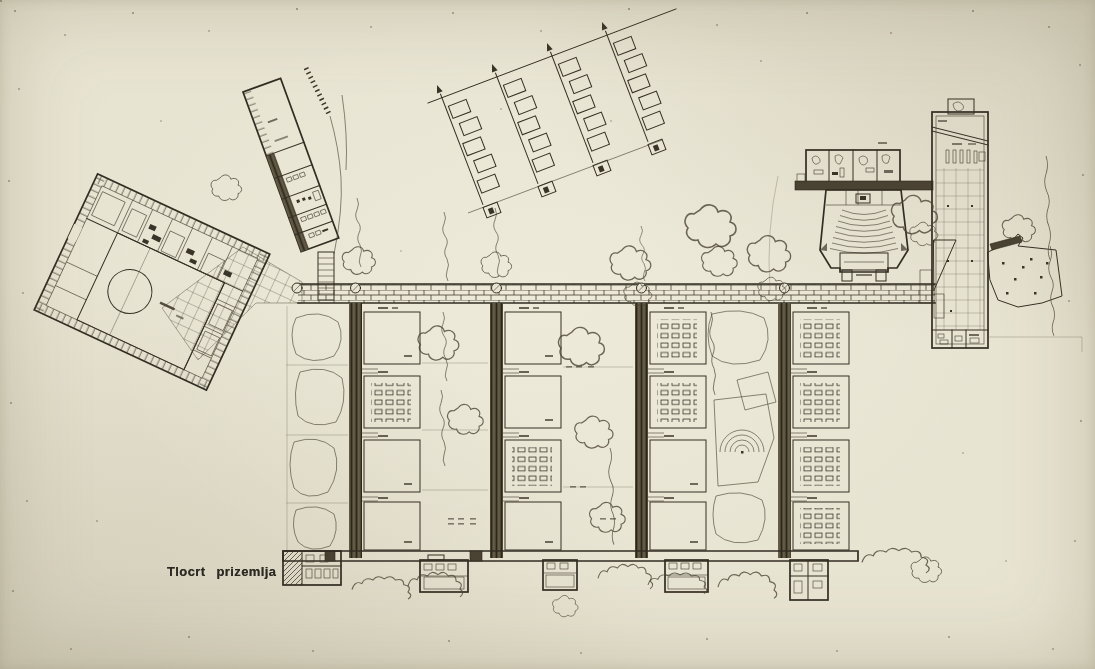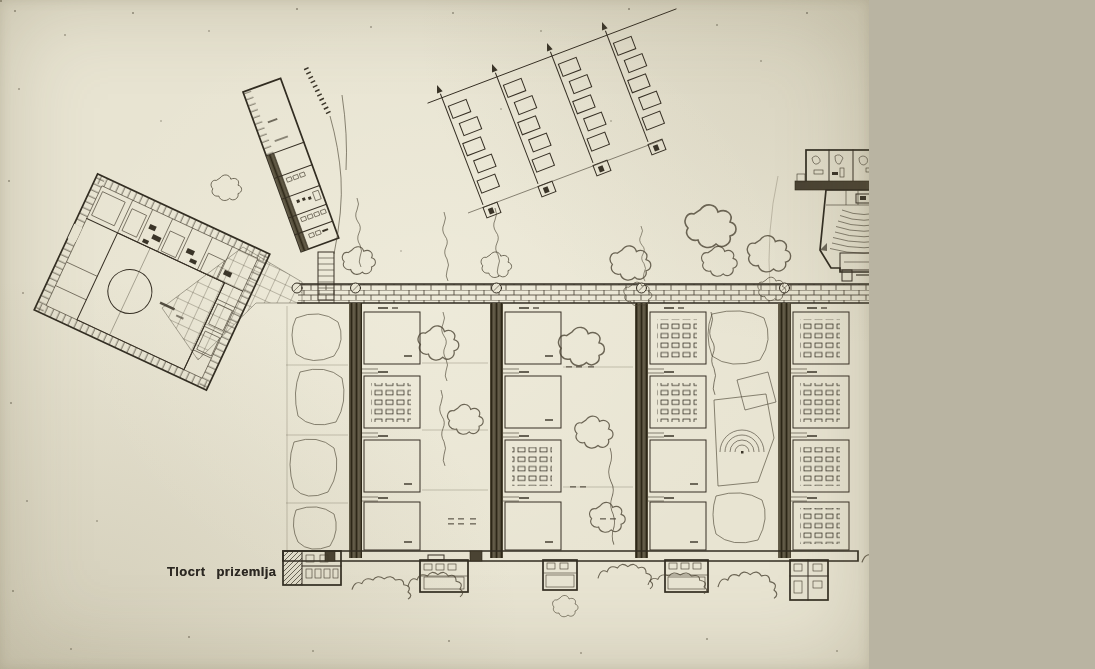--- a/index.html
+++ b/index.html
@@ -1,17 +1,17 @@
 <!DOCTYPE html>
 <html><head>
 <meta charset="utf-8">
 <style>
   html,body{margin:0;padding:0;background:#b9b4a2;}
   .stage{
-    position:relative;width:869px;height:669px;overflow:hidden;
+    position:relative;width:1095px;height:669px;overflow:hidden;
     background:
       radial-gradient(ellipse at 50% 45%, rgba(255,253,240,.25), rgba(0,0,0,0) 60%),
       radial-gradient(ellipse at 8% 95%, rgba(120,110,80,.18), rgba(0,0,0,0) 40%),
       radial-gradient(ellipse at 95% 5%, rgba(120,110,80,.15), rgba(0,0,0,0) 35%),
       #e8e4d2;
     font-family:"Liberation Sans", sans-serif;
   }
   .stage::after{
     content:"";position:absolute;inset:0;pointer-events:none;
     box-shadow: inset 0 0 90px rgba(110,100,70,.28), inset 0 0 12px rgba(110,100,70,.18);

